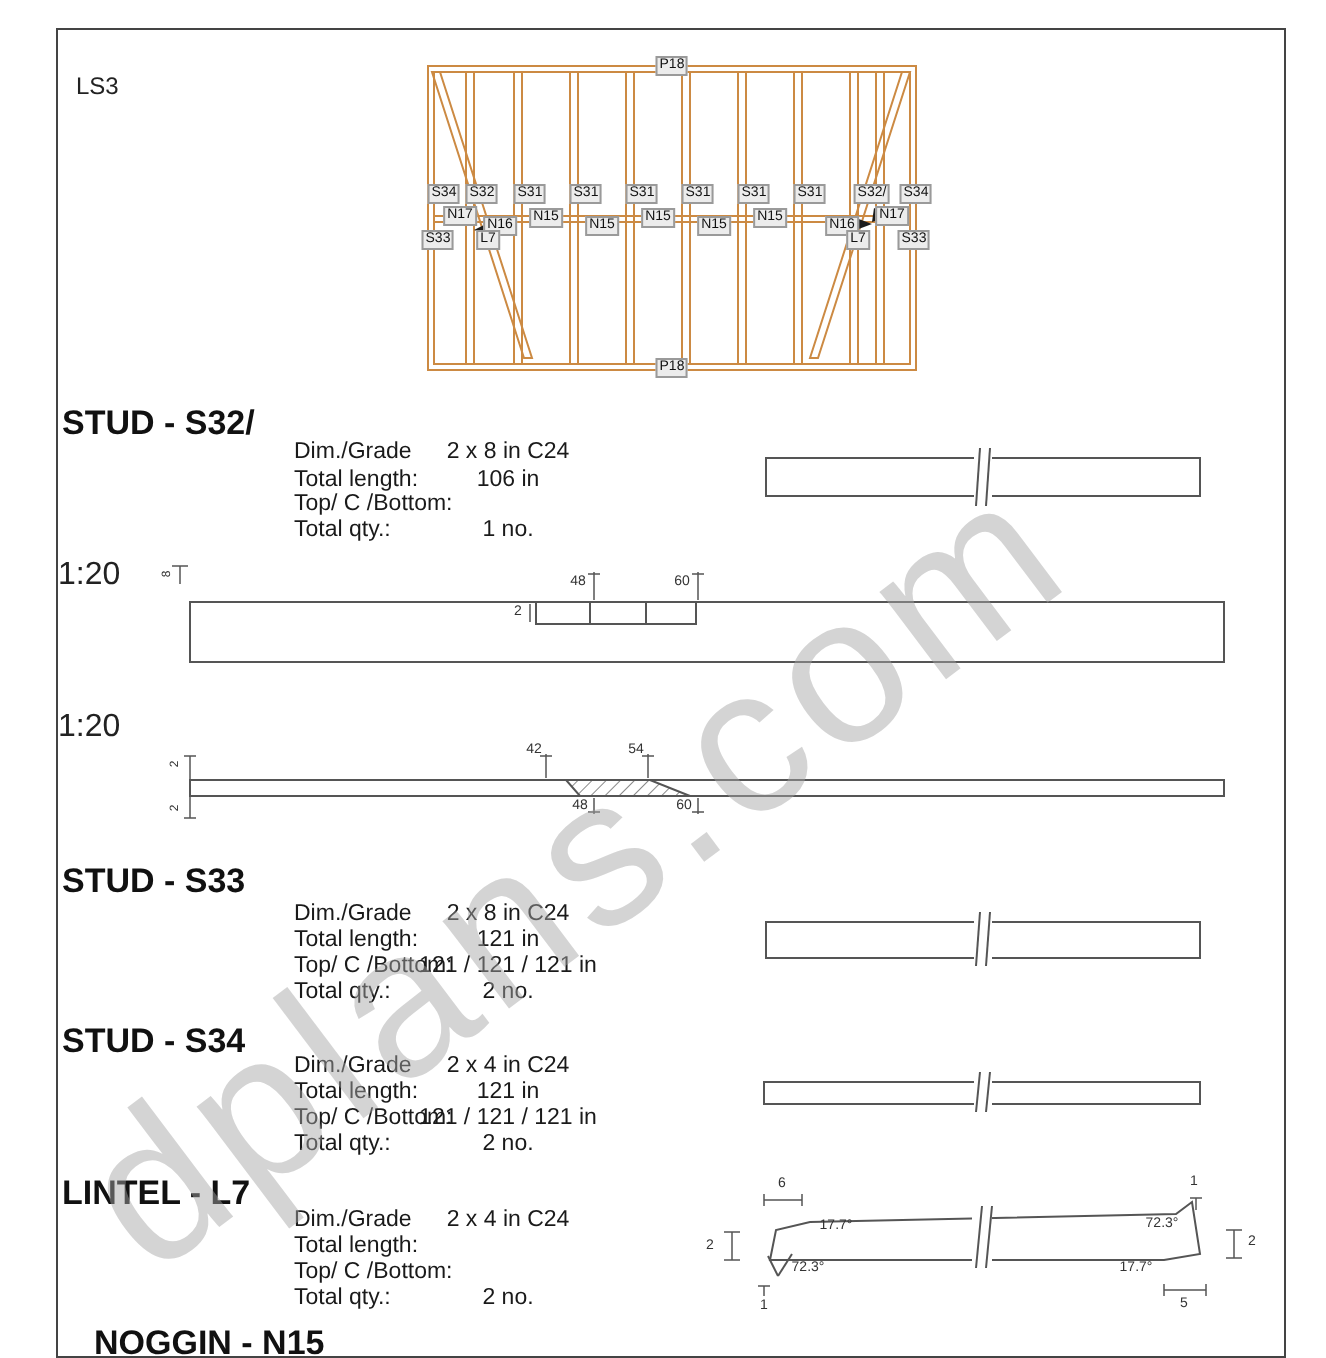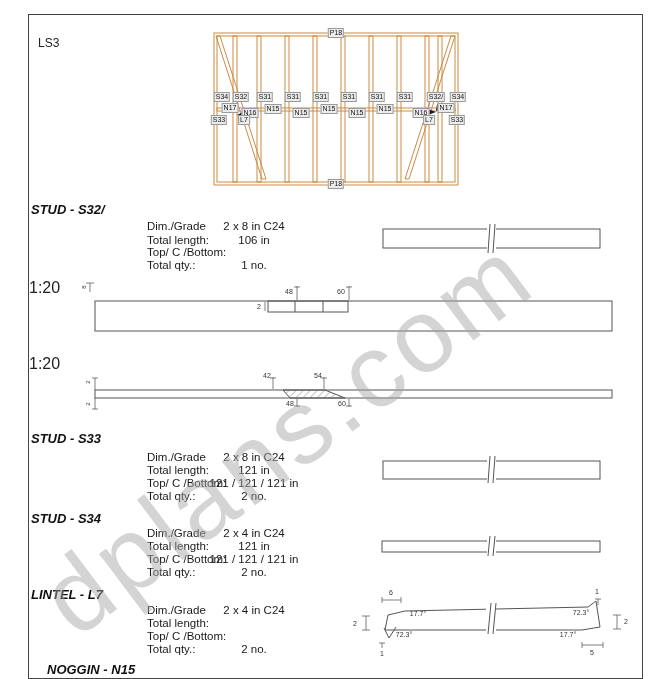--- a/index.html
+++ b/index.html
@@ -2,21 +2,21 @@
 <html><head>
 <meta charset="utf-8">
 <style>
   html,body{margin:0;padding:0;background:#fff;}
   #page{position:relative;width:663px;height:679px;background:#fff;overflow:hidden;
         font-family:"Liberation Sans",sans-serif;color:#1a1a1a;}
   #border{position:absolute;left:28px;top:14px;width:613px;height:663px;border:1px solid #444;}
   .abs{position:absolute;white-space:nowrap;}
   .sheet{font-size:12px;color:#222;}
   .scale{font-size:16px;color:#222;}
-  .h{font-size:13px;font-weight:bold;color:#111;font-style:italic;}
+  .h{font-size:17px;font-weight:bold;color:#111;}
   .lbl{font-size:11.5px;left:127px;margin-left:20px;}
   .val{font-size:11.5px;left:168px;width:172px;text-align:center;}
   .flabel{position:absolute;transform:translate(-50%,-50%);font-size:7px;line-height:8px;
           padding:0 1px;background:#ececec;border:1px solid #9a9a9a;color:#111;white-space:nowrap;z-index:6;}
   .dim{position:absolute;transform:translate(-50%,-50%);font-size:7px;color:#333;white-space:nowrap;z-index:6;}
   .dimr{position:absolute;transform:translate(-50%,-50%) rotate(-90deg);font-size:6px;color:#333;white-space:nowrap;z-index:6;}
   svg#linework{position:absolute;left:0;top:0;z-index:3;}
   .txt{z-index:6;}
   #watermark{position:absolute;left:55px;top:552px;font-size:104px;letter-spacing:5px;
              color:rgba(165,165,165,0.48);transform:rotate(-37deg);transform-origin:0 50%;

